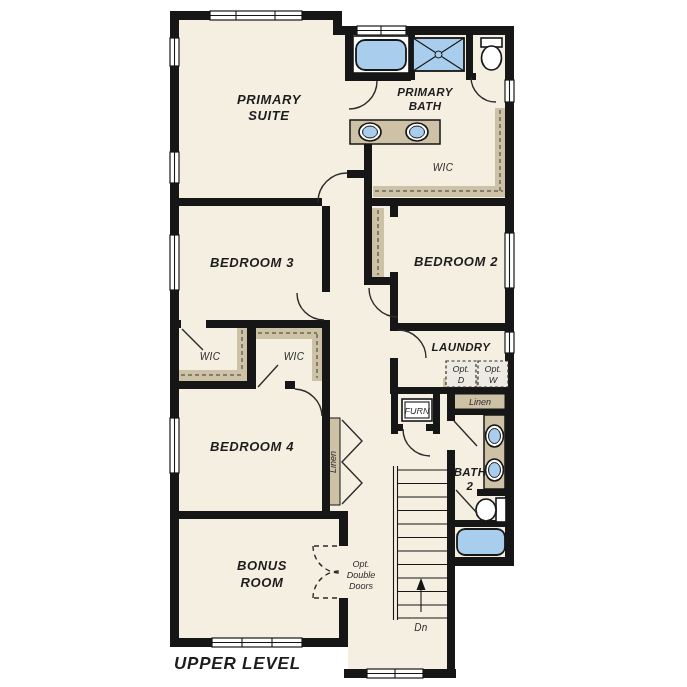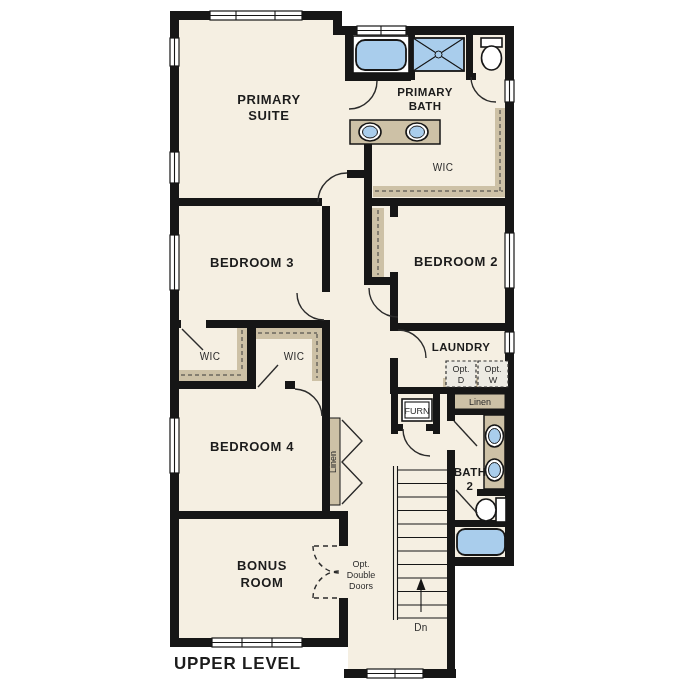--- a/index.html
+++ b/index.html
@@ -1,16 +1,16 @@
 <!DOCTYPE html>
 <html style="--wall: #161616; --floor: #f5efe2; --shelf: #cdc1a6; --fixture: #a9cdec; --optbox: #eceae3;"><head>
 <meta charset="utf-8">
 <style>
   html,body{margin:0;padding:0;background:#ffffff;width:687px;height:687px;overflow:hidden;}
-  .plan-wrap{width:592px;height:687px;position:relative;font-family:"Liberation Sans",sans-serif;}
+  .plan-wrap{width:592px;height:687px;position:relative;font-family:"Liberation Sans",sans-serif;font-style:italic;}
   svg{display:block;}
   .wall{fill:var(--wall);stroke:none;}
   .floor{fill:var(--floor);stroke:none;}
   .shelf{fill:var(--shelf);stroke:var(--wall);stroke-width:1;}
   .shelf-plain{fill:var(--shelf);stroke:none;}
   .dash{stroke:#3a3a3a;stroke-width:1;fill:none;stroke-dasharray:4 3;}
   .fixture{fill:var(--fixture);stroke:var(--wall);stroke-width:1.8;}
   .fixwhite{fill:#ffffff;stroke:var(--wall);stroke-width:1.6;}
   .thin{stroke:var(--wall);stroke-width:1.1;fill:none;}
   .door{stroke:#2b2b2b;stroke-width:1.4;fill:none;}

